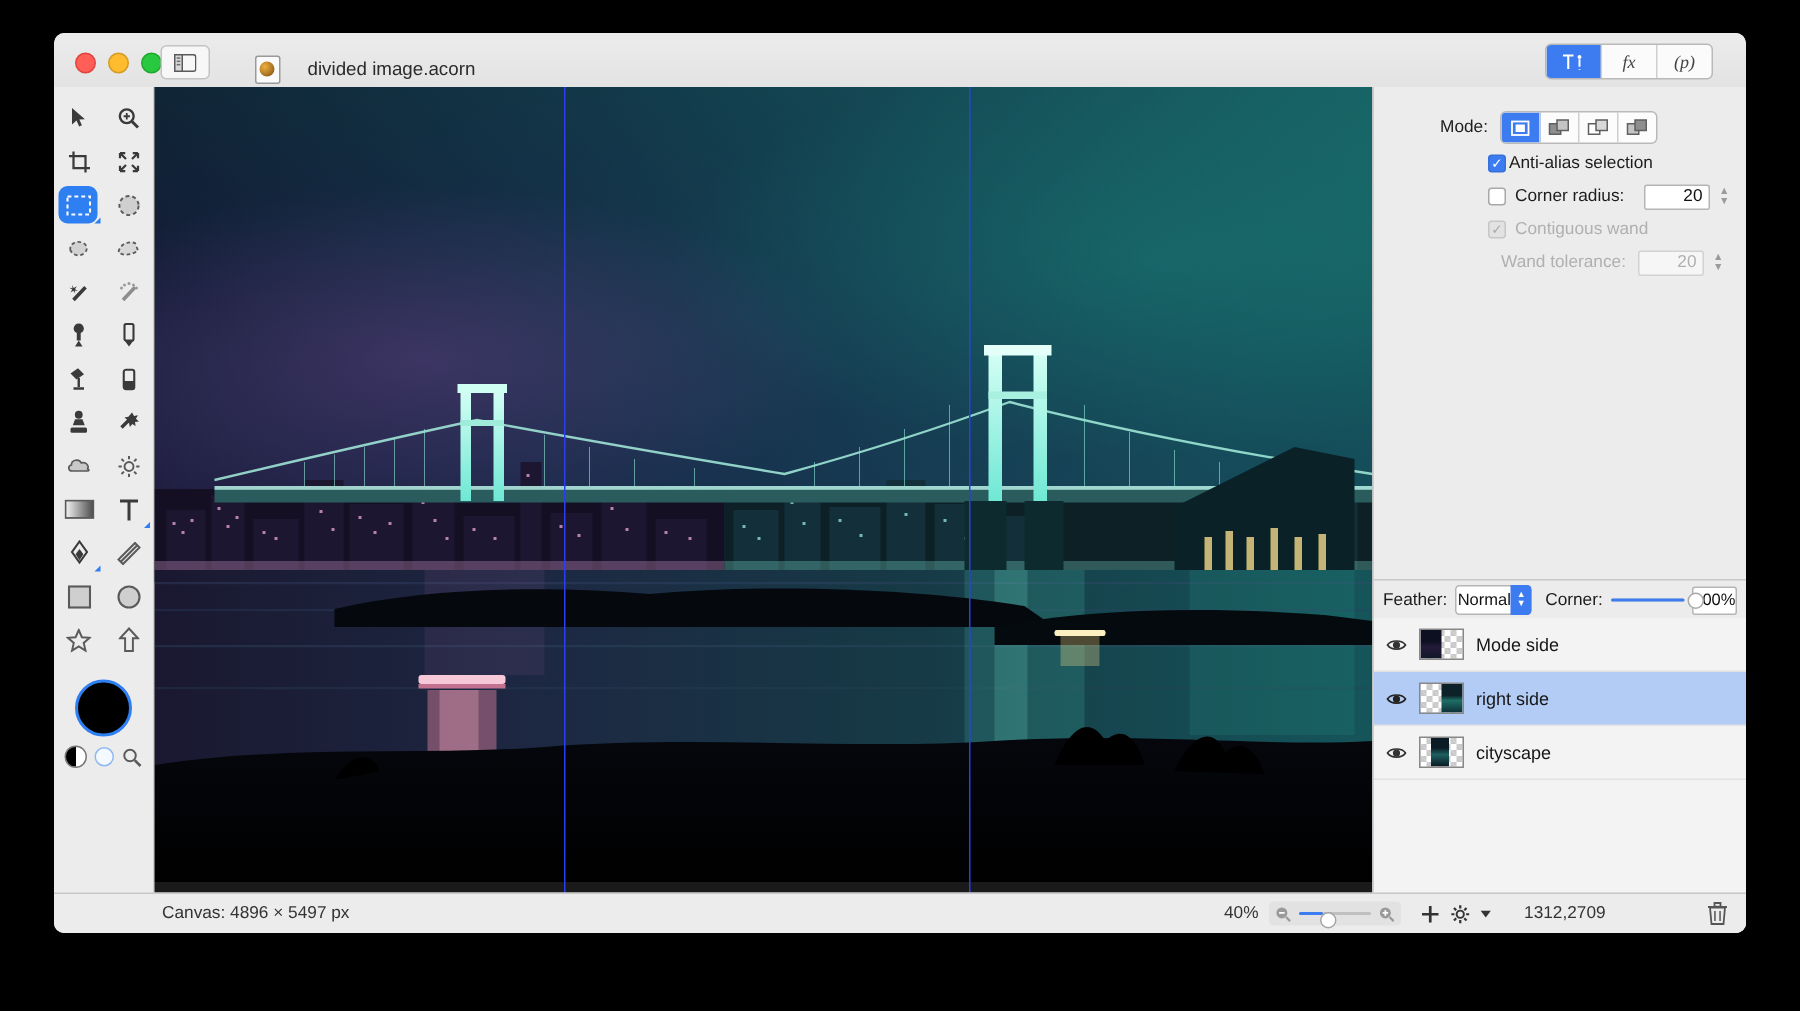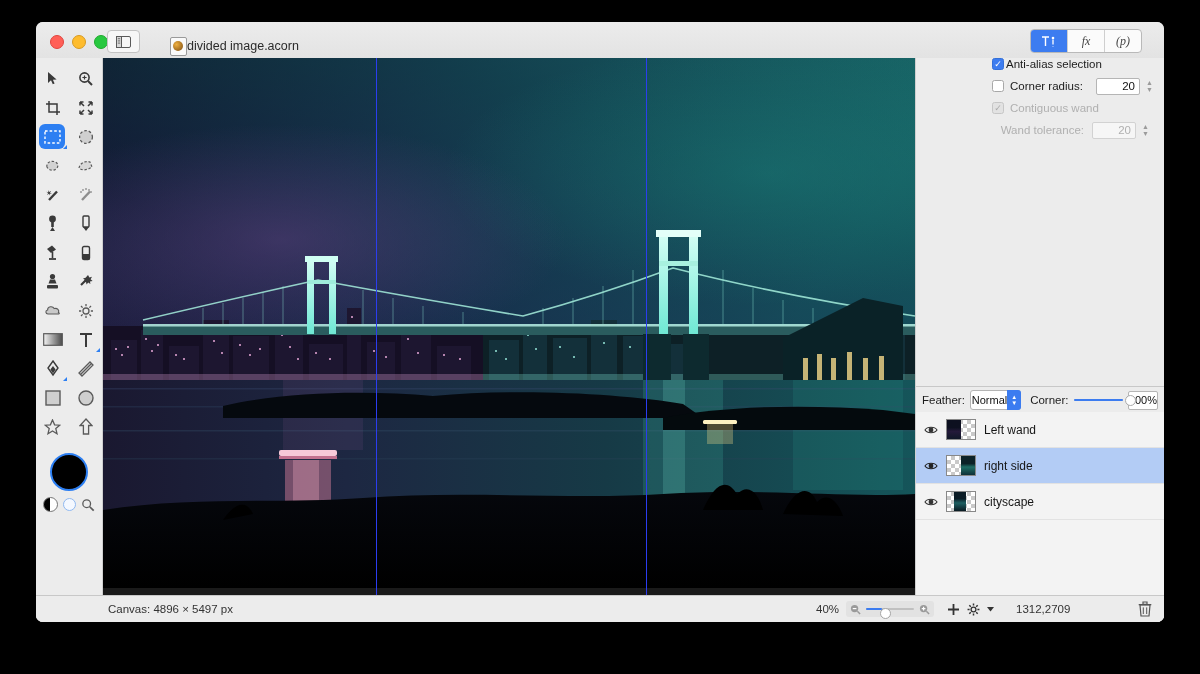--- a/index.html
+++ b/index.html
@@ -33,21 +33,21 @@
   .sidebar-toggle {
     position: absolute; left: 71px; top: 8px;
     width: 31px; height: 21px;
     background: #f7f7f7;
     border: 1px solid #c3c3c3;
     border-radius: 4px;
     display: flex; align-items: center; justify-content: center;
   }
   .doc-title {
     position: absolute; left: 110px; top: 0; height: 48px;
-    display: flex; align-items: center; gap: 0;
+    display: flex; align-items: center; gap: 18px;
     font-size: 12.5px; color: #2b2b2b; padding-left: 24px;
   }
   .doc-icon {
     width: 15px; height: 17px;
     background: #fafafa;
     border: 1px solid #9a9a9a;
     border-radius: 2px;
     position: relative;
     overflow: hidden;
   }
@@ -697,20 +697,49 @@
           <path d="M120 462 C132 444 144 442 150 456 Z"></path>
         </g>
       </svg>
 
       <div class="guide" style="left:273px"></div>
       <div class="guide" style="left:543px"></div>
     </div>
 
     <div class="inspector">
 
+      <div class="opt-row" style="margin-top:16px;">
+        <div class="opt-label" style="width:76px">Mode:</div>
+        <div class="mode-seg">
+          <div class="mode-btn active">
+            <svg width="13" height="11" viewBox="0 0 13 11">
+                <rect x="1" y="1" width="11" height="9" fill="none" stroke="#fff" stroke-width="1.2"></rect>
+                <rect x="3.4" y="3" width="6.2" height="5" fill="#fff"></rect>
+              </svg>
+          </div>
+          <div class="mode-btn">
+            <svg width="15" height="12" viewBox="0 0 15 12">
+                <rect x="1" y="3.5" width="7.5" height="7" fill="#8e8e8e" stroke="#5f5f5f" stroke-width="1"></rect>
+                <rect x="6" y="1" width="7.5" height="7" fill="#c4c4c4" stroke="#5f5f5f" stroke-width="1"></rect>
+              </svg>
+          </div>
+          <div class="mode-btn">
+            <svg width="15" height="12" viewBox="0 0 15 12">
+                <rect x="1" y="3.5" width="7.5" height="7" fill="#fff" stroke="#5f5f5f" stroke-width="1"></rect>
+                <rect x="6" y="1" width="7.5" height="7" fill="#d8d8d8" stroke="#5f5f5f" stroke-width="1"></rect>
+              </svg>
+          </div>
+          <div class="mode-btn">
+            <svg width="15" height="12" viewBox="0 0 15 12">
+                <rect x="1" y="3.5" width="7.5" height="7" fill="#c4c4c4" stroke="#5f5f5f" stroke-width="1"></rect>
+                <rect x="6" y="1" width="7.5" height="7" fill="#8e8e8e" stroke="#5f5f5f" stroke-width="1"></rect>
+              </svg>
+          </div>
+        </div>
+      </div>
 
       <div class="opt-row">
         <div style="width:76px"></div>
         <div class="cbx checked"></div>
         <span style="margin-left:2px">Anti-alias selection</span>
       </div>
 
       <div class="opt-row">
         <div style="width:76px"></div>
         <div class="cbx"></div>
@@ -761,21 +790,21 @@
         <div class="layer-row">
           <div class="eye">
             <svg width="14" height="10" viewBox="0 0 14 10">
                 <path d="M1 5 C3.2 1.4 10.8 1.4 13 5 C10.8 8.6 3.2 8.6 1 5 Z" fill="none" stroke="#333" stroke-width="1.1"></path>
                 <circle cx="7" cy="5" r="2.4" fill="#333"></circle>
               </svg>
           </div>
           <div class="thumb">
             <div class="band" style="left:0;width:50%;background:linear-gradient(to bottom,#0d1020 40%,#241a3a 60%,#101828)"></div>
           </div>
-          <span>Left wand</span>
+          <span>Mode side</span>
         </div>
 
         <div class="layer-row selected">
           <div class="eye">
             <svg width="14" height="10" viewBox="0 0 14 10">
                 <path d="M1 5 C3.2 1.4 10.8 1.4 13 5 C10.8 8.6 3.2 8.6 1 5 Z" fill="none" stroke="#222" stroke-width="1.1"></path>
                 <circle cx="7" cy="5" r="2.4" fill="#222"></circle>
               </svg>
           </div>
           <div class="thumb">

